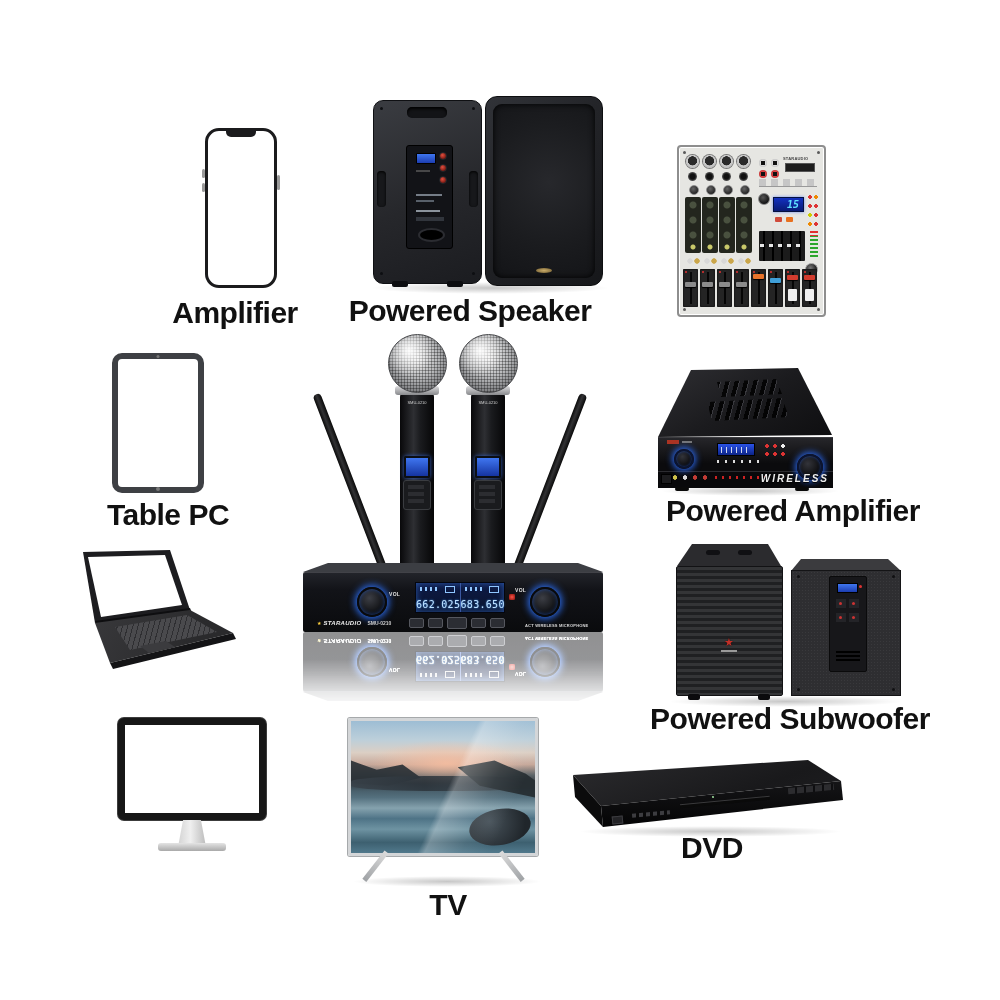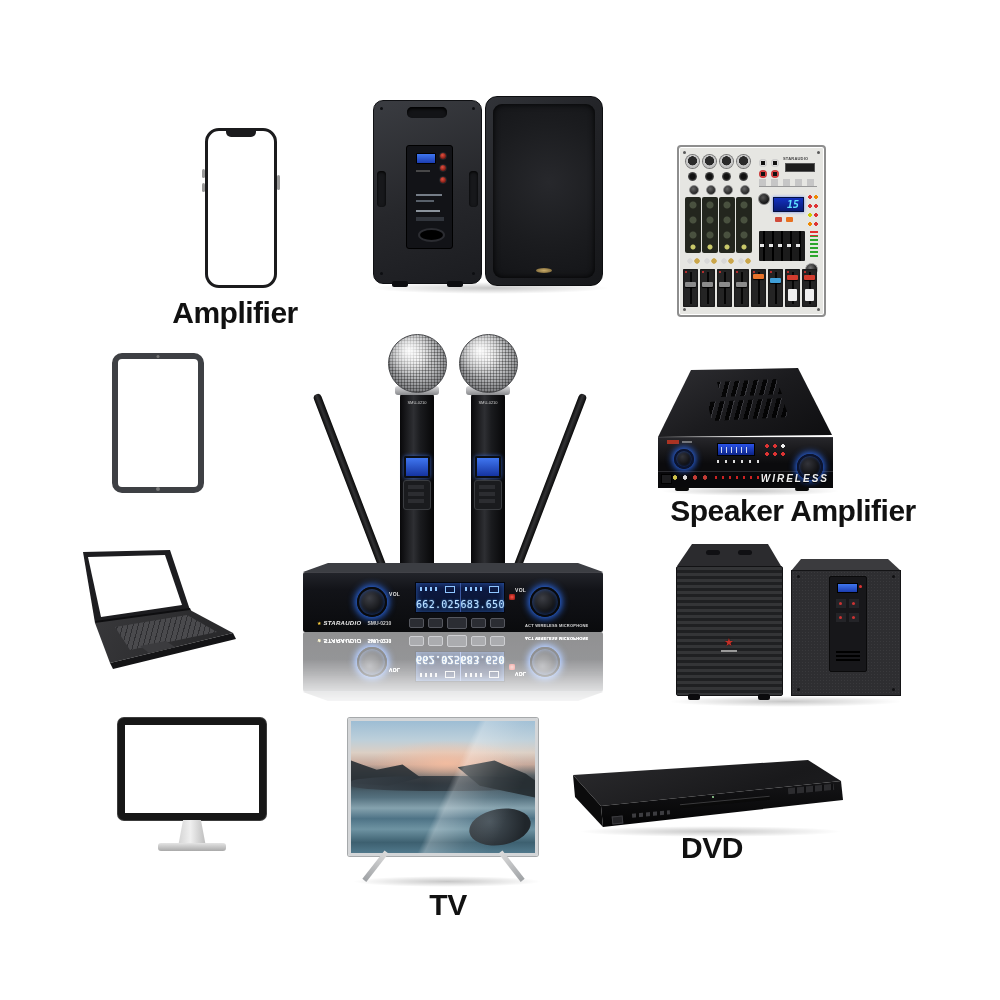--- a/index.html
+++ b/index.html
@@ -323,20 +323,21 @@
       <div class="sp-line" style="left:9px;top:71px;width:28px;height:4px;background:#3a3f46;"></div>
       <div class="sp-port"></div>
     </div>
     <div class="spk-foot" style="left:18px;bottom:-4px;"></div>
     <div class="spk-foot" style="right:18px;bottom:-4px;"></div>
   </div>
   <div class="abs spk-front">
     <div class="spk-grille"></div>
     <div class="spk-logo"></div>
   </div>
+  <div class="label" style="left:330px;top:294px;width:280px;">Powered Speaker</div>
 
   <div class="abs mixer">
     <div class="mx-screw" style="left:4px;top:4px;"></div>
     <div class="mx-screw" style="right:4px;top:4px;"></div>
     <div class="mx-screw" style="left:4px;bottom:4px;"></div>
     <div class="mx-screw" style="right:4px;bottom:4px;"></div>
 
     <div class="mx-strip" style="left:6px;">
       <div class="mx-xlr"></div>
       <div class="mx-jack"></div>
@@ -409,41 +410,42 @@
           <div class="mx-led" style="left:2px;top:2px;"></div>
           <div class="mx-wcap"></div>
         </div>
     </div>
   </div>
 
   <div class="abs tablet">
     <div class="tab-cam"></div>
     <div class="tab-home"></div>
   </div>
+  <div class="label" style="left:78px;top:498px;width:180px;">Table PC</div>
 
   <div class="abs amp">
     <div class="amp-topface"></div>
     <div class="amp-vent v1"></div>
     <div class="amp-vent v2"></div>
     <div class="amp-front"></div>
     <div class="amp-bottom"></div>
     <div class="amp-brand"></div>
     <div class="amp-knob" style="left:19px;top:83px;width:16px;height:16px;"></div>
     <div class="amp-knob" style="left:142px;top:88px;width:22px;height:22px;"></div>
     <div class="amp-disp"></div>
     <div class="amp-btns"></div>
     <div class="amp-dots"></div>
     <div class="amp-port"></div>
     <div class="amp-rca"></div>
     <div class="amp-rdots"></div>
     <div class="amp-karaoke">WIRELESS</div>
     <div class="amp-foot" style="left:20px;"></div>
     <div class="amp-foot" style="left:140px;"></div>
   </div>
-  <div class="label" style="left:648px;top:494px;width:290px;">Speaker Amplifier</div>
+  <div class="label" style="left:648px;top:494px;width:290px;">Powered Amplifier</div>
 
   <div class="abs laptop">
     <div class="lap-screen"></div>
     <div class="lap-display"></div>
     <div class="lap-hinge"></div>
     <div class="lap-base"></div>
     <div class="lap-keys"></div>
     <div class="lap-pad"></div>
     <div class="lap-front"></div>
   </div>
@@ -552,20 +554,21 @@
     <div class="subr-screw" style="left:6px;bottom:6px;"></div>
     <div class="subr-screw" style="right:6px;bottom:6px;"></div>
     <div class="subr-plate">
       <div class="subr-lcd"></div>
       <div class="subr-dot"></div>
       <div class="subr-conn" style="top:22px;"></div>
       <div class="subr-conn" style="top:36px;"></div>
       <div class="subr-vent"></div>
     </div>
   </div>
+  <div class="label" style="left:640px;top:702px;width:300px;">Powered Subwoofer</div>
 
   <div class="abs monitor"></div>
   <div class="abs mon-neck"></div>
   <div class="abs mon-base"></div>
 
   <div class="abs tv">
     <div class="tv-frame">
       <div class="tv-glow"></div>
       <div class="tv-rocks-l"></div>
       <div class="tv-rocks-m"></div>

